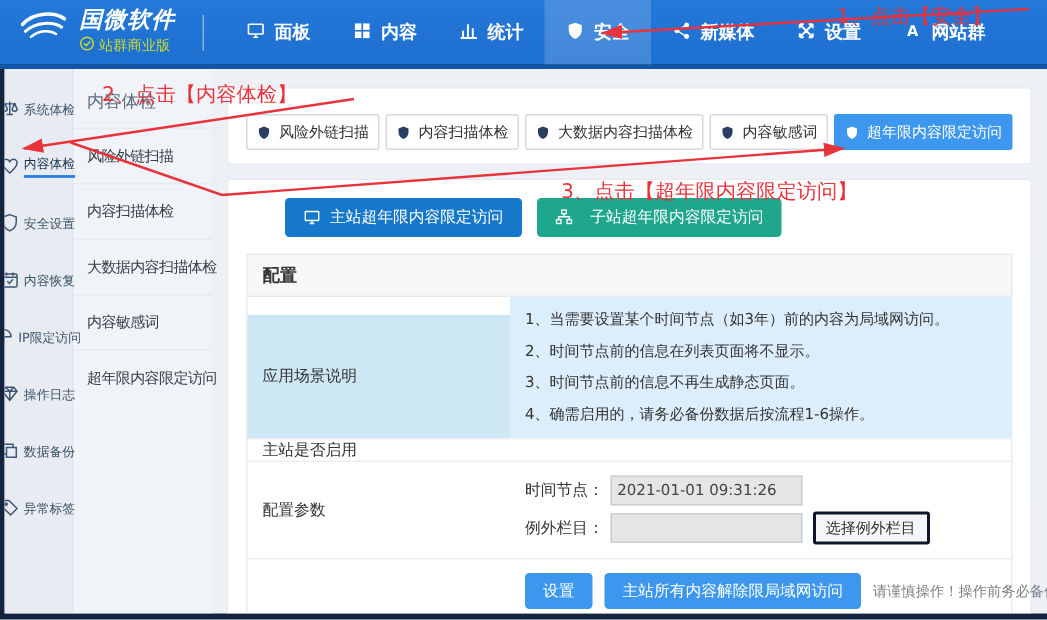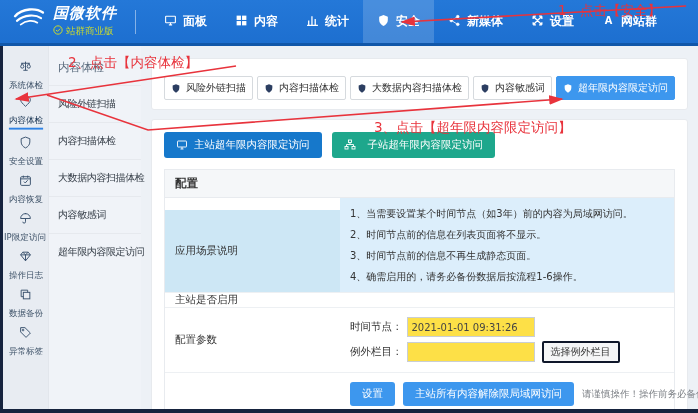--- a/index.html
+++ b/index.html
@@ -21,22 +21,22 @@
             font-size:12px;font-weight:bold;cursor:pointer;white-space:nowrap;}
   .nav-item.active{background:rgba(255,255,255,.17);}
   .nav-item svg{width:13px;height:13px;}
 
   
   .shell{position:absolute;top:46px;left:3px;right:0;bottom:4px;background:#edf1f6;
          display:flex;overflow:hidden;}
 
   .col1{width:45px;background:#e8ecf2;padding-top:8px;display:flex;flex-direction:column;
         align-items:center;flex-shrink:0;}
-  .col1-item{height:38px;width:100%;display:flex;flex-direction:column;align-items:center;
-             justify-content:flex-end;gap:2px;cursor:pointer;}
+  .col1-item{height:38px;width:100%;display:flex;flex-direction:row;align-items:center;
+             justify-content:center;gap:2px;cursor:pointer;}
   .col1-item svg{width:13px;height:13px;stroke:#3d5470;fill:none;stroke-width:1.8;}
   .col1-label{font-size:9px;color:#3e5268;white-space:nowrap;transform:scale(.95);}
   .col1-item.active .col1-label{color:#15304f;border-bottom:2px solid #2e82e5;padding-bottom:1px;}
 
   .col2{width:92px;background:#f0f3f8;border-left:1px solid #e2e6ec;flex-shrink:0;}
   .col2-title{font-size:11.5px;color:#5a6b7d;padding:14px 0 10px 9px;}
   .col2-item{font-size:10px;color:#38404a;padding:11px 0 11px 9px;border-top:1px solid #e6e9ee;
              white-space:nowrap;letter-spacing:-.4px;cursor:pointer;}
 
   .main{flex:1;padding:12px 10px 0 10px;overflow:hidden;}
@@ -47,37 +47,37 @@
           color:#333;font-size:10px;padding:4px 6px;white-space:nowrap;cursor:pointer;border-radius:2px;}
   .tabbtn svg{width:10px;height:11px;fill:#2c3e61;flex-shrink:0;}
   .tabbtn.active{background:#3d97ee;border-color:#3d97ee;color:#fff;}
   .tabbtn.active svg{fill:#fff;}
 
   .panel2{padding:12px;margin-bottom:9px;}
   .scoperow{display:flex;gap:10px;margin-bottom:11px;}
   .scopebtn{display:flex;align-items:center;gap:6px;color:#fff;font-size:10.5px;
             padding:6px 12px;border-radius:3px;border:none;cursor:pointer;white-space:nowrap;}
   .scopebtn svg{width:12px;height:12px;stroke:#fff;fill:none;stroke-width:1.8;}
-  .scopebtn.blue{background:#1678cb;} .scopebtn.teal{background:#1ea78c;gap:12px;}
+  .scopebtn.blue{background:#1678cb;margin-left:26px;} .scopebtn.teal{background:#1ea78c;gap:12px;}
 
   .cfg-header{background:#f5f7f9;border:1px solid #e8ebef;font-size:11.5px;font-weight:bold;
               color:#333;padding:6px 10px;}
   .cfg-table{border:1px solid #e8ebef;border-top:none;}
   .cfg-row{display:flex;border-top:1px solid #edf0f3;}
   .cfg-row:first-child{border-top:none;}
   .cfg-label{width:175px;flex-shrink:0;font-size:10.5px;color:#333;display:flex;
              align-items:center;padding-left:10px;box-sizing:border-box;}
   .cfg-value{flex:1;padding:5px 10px;}
   .bg-blue-l{background:#cde7f5;margin-top:12px;} .bg-blue-r{background:#dceefb;}
   .scen-line{font-size:10px;color:#333;line-height:21px;white-space:nowrap;}
   .chk-line{display:flex;align-items:center;gap:4px;font-size:10.5px;color:#333;padding:3px 0;}
   .chk-line input{width:12px;height:12px;margin:0;}
   .param-line{display:flex;align-items:center;gap:4px;margin:4px 0;font-size:10.5px;color:#333;}
   .txt{width:118px;height:18px;border:1px solid #c9ced4;font-size:10px;color:#444;
-       padding:0 4px;background:#fde047;font-family:inherit;}
+       padding:0 4px;background:#e5e5e5;font-family:inherit;}
   .choose-btn{font-size:10px;padding:2px 7px;border:2px solid #0f172a;background:#f5f6f7;
               border-radius:2px;cursor:pointer;color:#333;margin-left:3px;font-family:inherit;}
   .action-line{display:flex;align-items:center;gap:8px;padding:4px 0;}
   .btn-blue{background:#3d97ee;color:#fff;border:none;border-radius:3px;font-size:10.5px;
             padding:5px 12px;cursor:pointer;white-space:nowrap;font-family:inherit;}
   .warning{font-size:9.5px;color:#7b7f84;white-space:nowrap;}
 
   
   .anno{position:absolute;color:#e8333c;font-size:13.5px;z-index:60;white-space:nowrap;}
   #anno1{top:2px;left:558px;} #anno2{top:54px;left:68px;} #anno3{top:119px;left:374px;}

